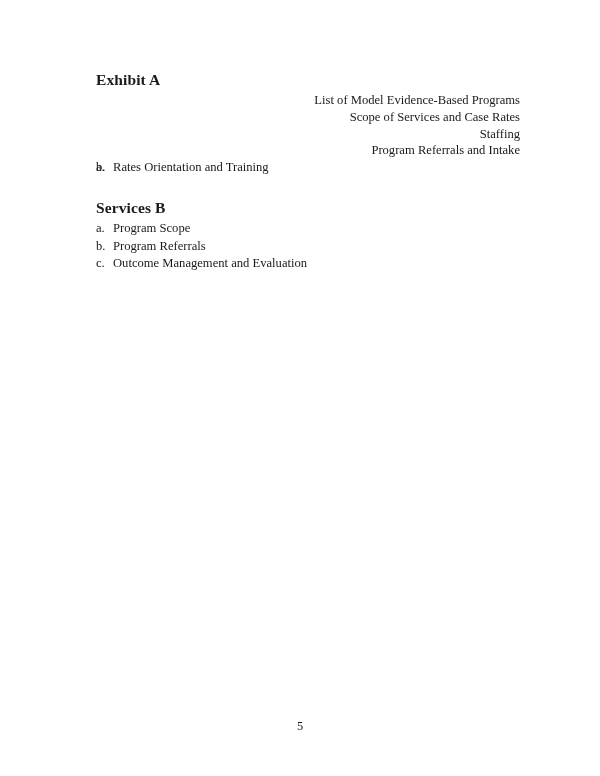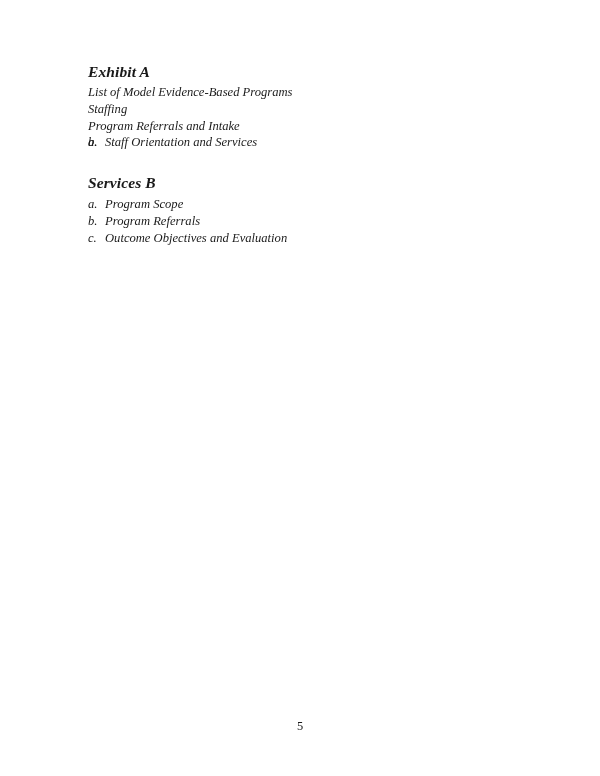--- a/index.html
+++ b/index.html
@@ -16,39 +16,39 @@
     overflow: hidden;
   }
   .page {
     position: relative;
     width: 600px;
     height: 776px;
     box-sizing: border-box;
     padding: 62px 72px 0 88px;
   }
   .section {
-    margin: 0;
-    font-style: italic;
+    margin: 8px;
   }
   .section + .section {
     margin-top: 22px;
   }
   .section-heading {
     font-family: "Liberation Serif", serif;
     font-weight: bold;
     font-size: 15.5px;
     line-height: 1.25;
     margin: 0 0 3px 0;
     letter-spacing: 0.1px;
   }
   .line {
     font-size: 12.6px;
     line-height: 16.6px;
     margin: 0;
     white-space: nowrap;
+    text-align: right;
   }
   ol.sub-list {
     list-style: none;
     margin: 0;
     padding: 0;
   }
   ol.sub-list li {
     font-size: 12.6px;
     line-height: 17.2px;
     margin: 0;
@@ -78,46 +78,47 @@
   }
 </style>
 </head>
 <body>
 
 <div class="page">
 
   <div class="section">
     <h2 class="section-heading">Exhibit A</h2>
     <p class="line">List of Model Evidence-Based Programs</p>
+    <p class="line">Scope of Services and Case Rates</p>
     <p class="line">Staffing</p>
     <p class="line">Program Referrals and Intake</p>
     <ol class="sub-list indent-1">
       <li>
         <span class="marker">a.</span>
       </li>
       <li>
         <span class="marker">b.</span>
-        <span>Staff Orientation and Services</span>
+        <span>Rates Orientation and Training</span>
       </li>
     </ol>
   </div>
 
   <div class="section">
     <h2 class="section-heading">Services B</h2>
     <ol class="sub-list indent-1">
       <li>
         <span class="marker">a.</span>
         <span>Program Scope</span>
       </li>
       <li>
         <span class="marker">b.</span>
         <span>Program Referrals</span>
       </li>
       <li>
         <span class="marker">c.</span>
-        <span>Outcome Objectives and Evaluation</span>
+        <span>Outcome Management and Evaluation</span>
       </li>
     </ol>
   </div>
 
   <div class="page-number">5</div>
 
 </div>
 
 </body></html>

